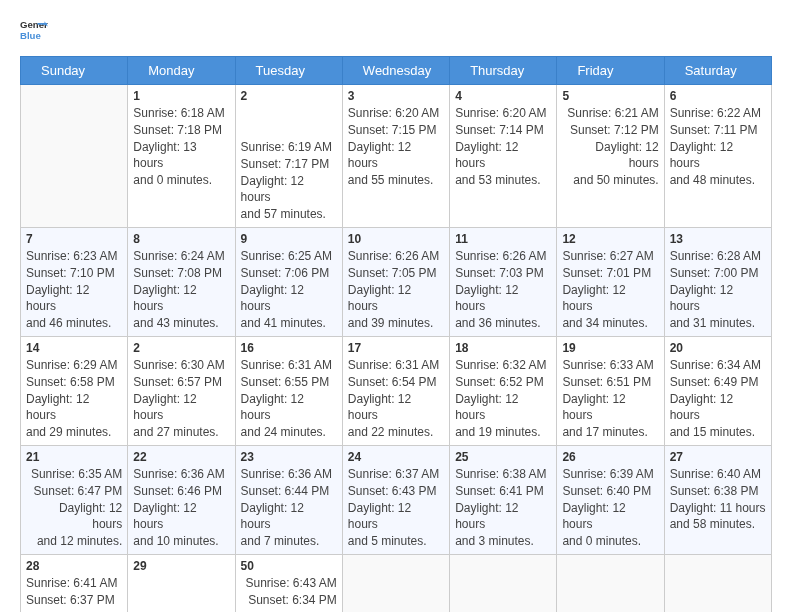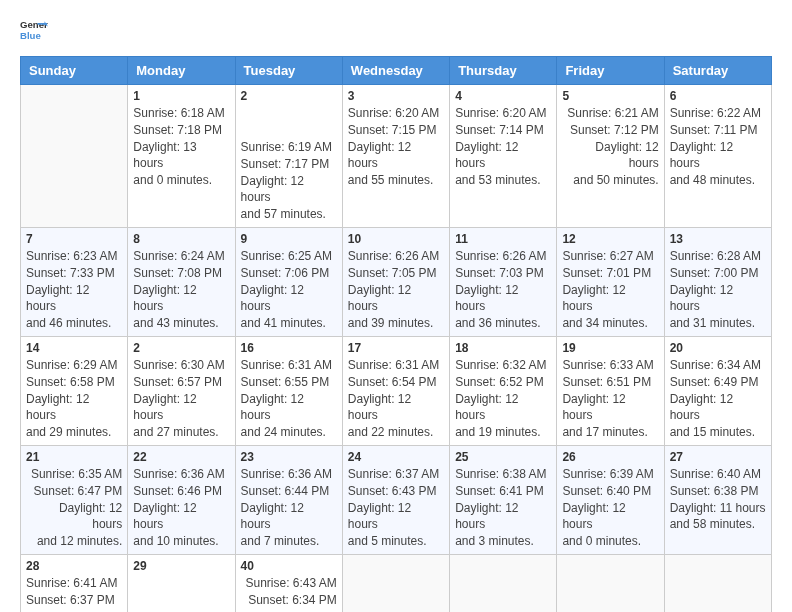--- a/index.html
+++ b/index.html
@@ -41,22 +41,22 @@
     }
     table {
       width: 100%;
       border-collapse: collapse;
       table-layout: fixed;
     }
     thead tr th {
       background: #4a90d9;
       color: #fff;
       font-size: 13px;
-      font-weight: bold;
-      padding: 6px 8px;
+      font-weight: normal;
+      padding: 6px 20px;
       text-align: left;
       border: 1px solid #3a80c9;
       margin-top: 28px;
     }
     tbody tr td {
       border: 1px solid #ccc;
       vertical-align: top;
       padding: 4px 5px;
       height: 80px;
       font-size: 10.5px;
@@ -156,21 +156,21 @@
           <div class="day-info" style="white-space: pre-line;">Sunrise: 6:22 AM
 Sunset: 7:11 PM
 Daylight: 12 hours
 and 48 minutes.</div>
         </td>
       </tr>
       <tr>
         <td>
           <span class="day-num">7</span>
           <div class="day-info" style="white-space: pre-line;">Sunrise: 6:23 AM
-Sunset: 7:33 PM
+Sunset: 7:10 PM
 Daylight: 12 hours
 and 46 minutes.</div>
         </td>
         <td>
           <span class="day-num">8</span>
           <div class="day-info" style="white-space: pre-line;">Sunrise: 6:24 AM
 Sunset: 7:08 PM
 Daylight: 12 hours
 and 43 minutes.</div>
         </td>
@@ -321,21 +321,21 @@
 and 55 minutes.</div>
         </td>
         <td>
           <span class="day-num">29</span>
           <div class="day-info" style="white-space: pre-line; margin-top: 45px;">Sunrise: 6:42 AM
 Sunset: 6:35 PM
 Daylight: 11 hours
 and 53 minutes.</div>
         </td>
         <td>
-          <span class="day-num">40</span>
+          <span class="day-num">50</span>
           <div class="day-info" style="white-space: pre-line; text-align: right;">Sunrise: 6:43 AM
 Sunset: 6:34 PM
 Daylight: 11 hours
 and 50 minutes.</div>
         </td>
         <td class="empty"></td>
         <td class="empty"></td>
         <td class="empty"></td>
         <td class="empty"></td>
       </tr>

